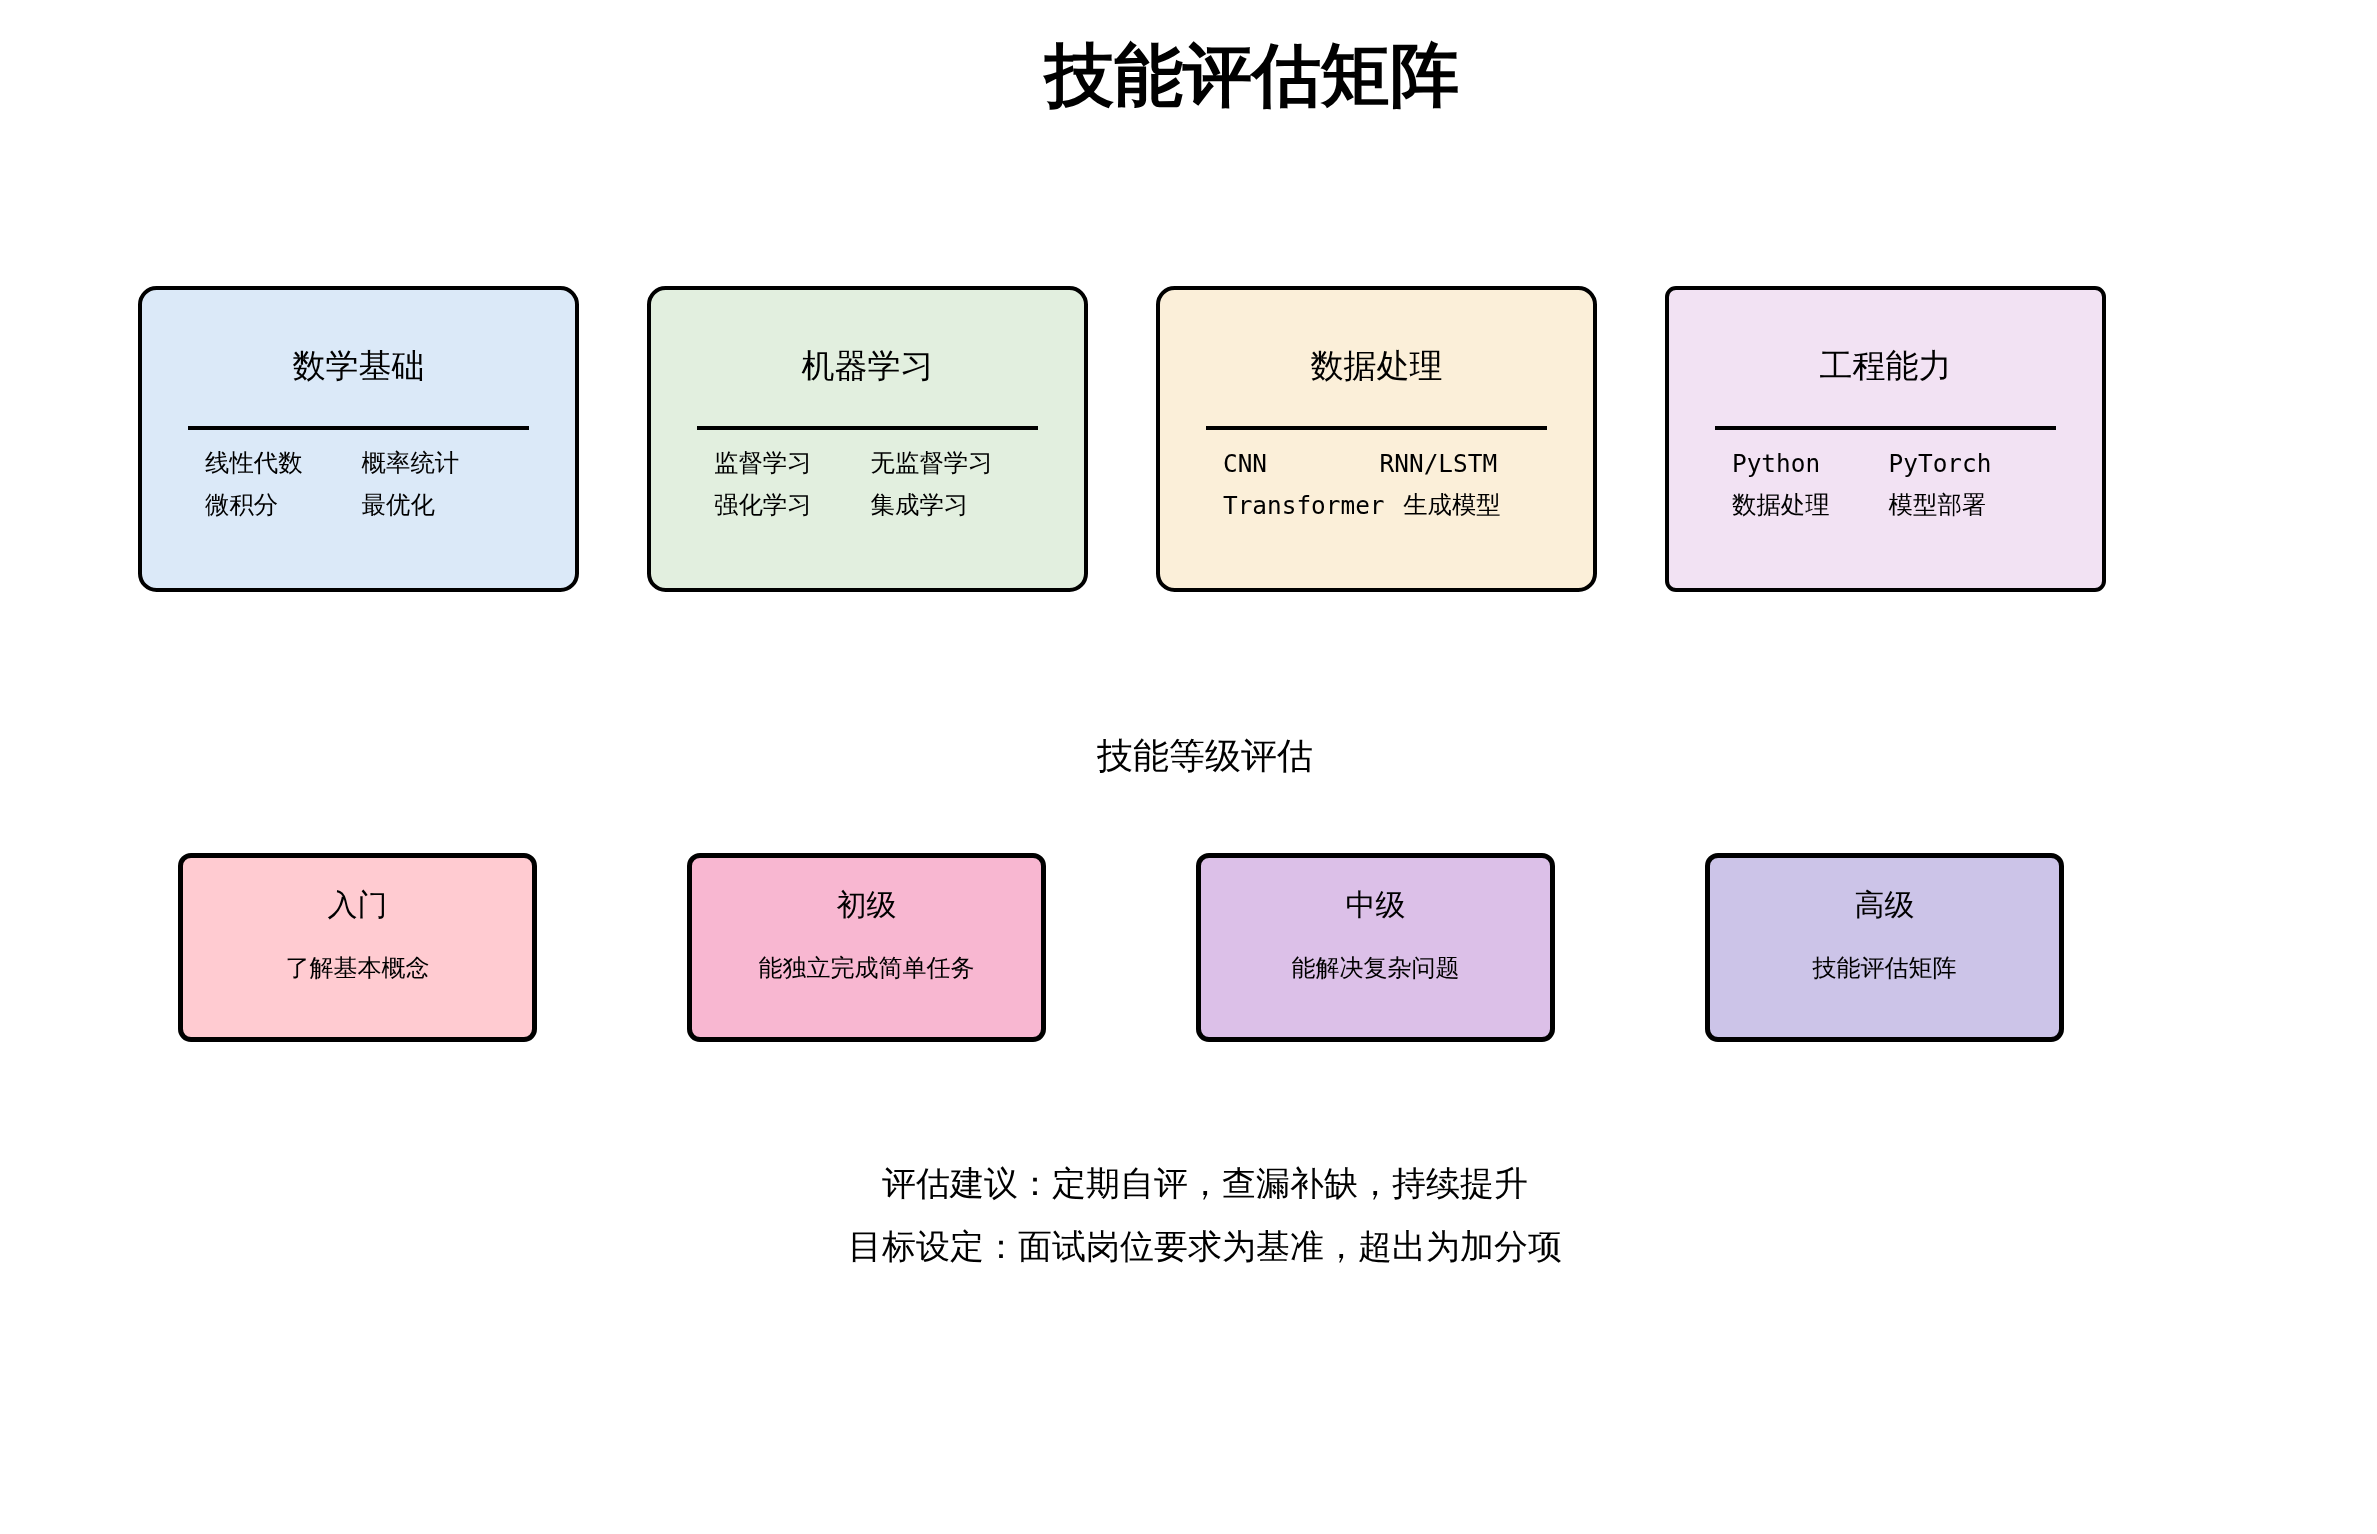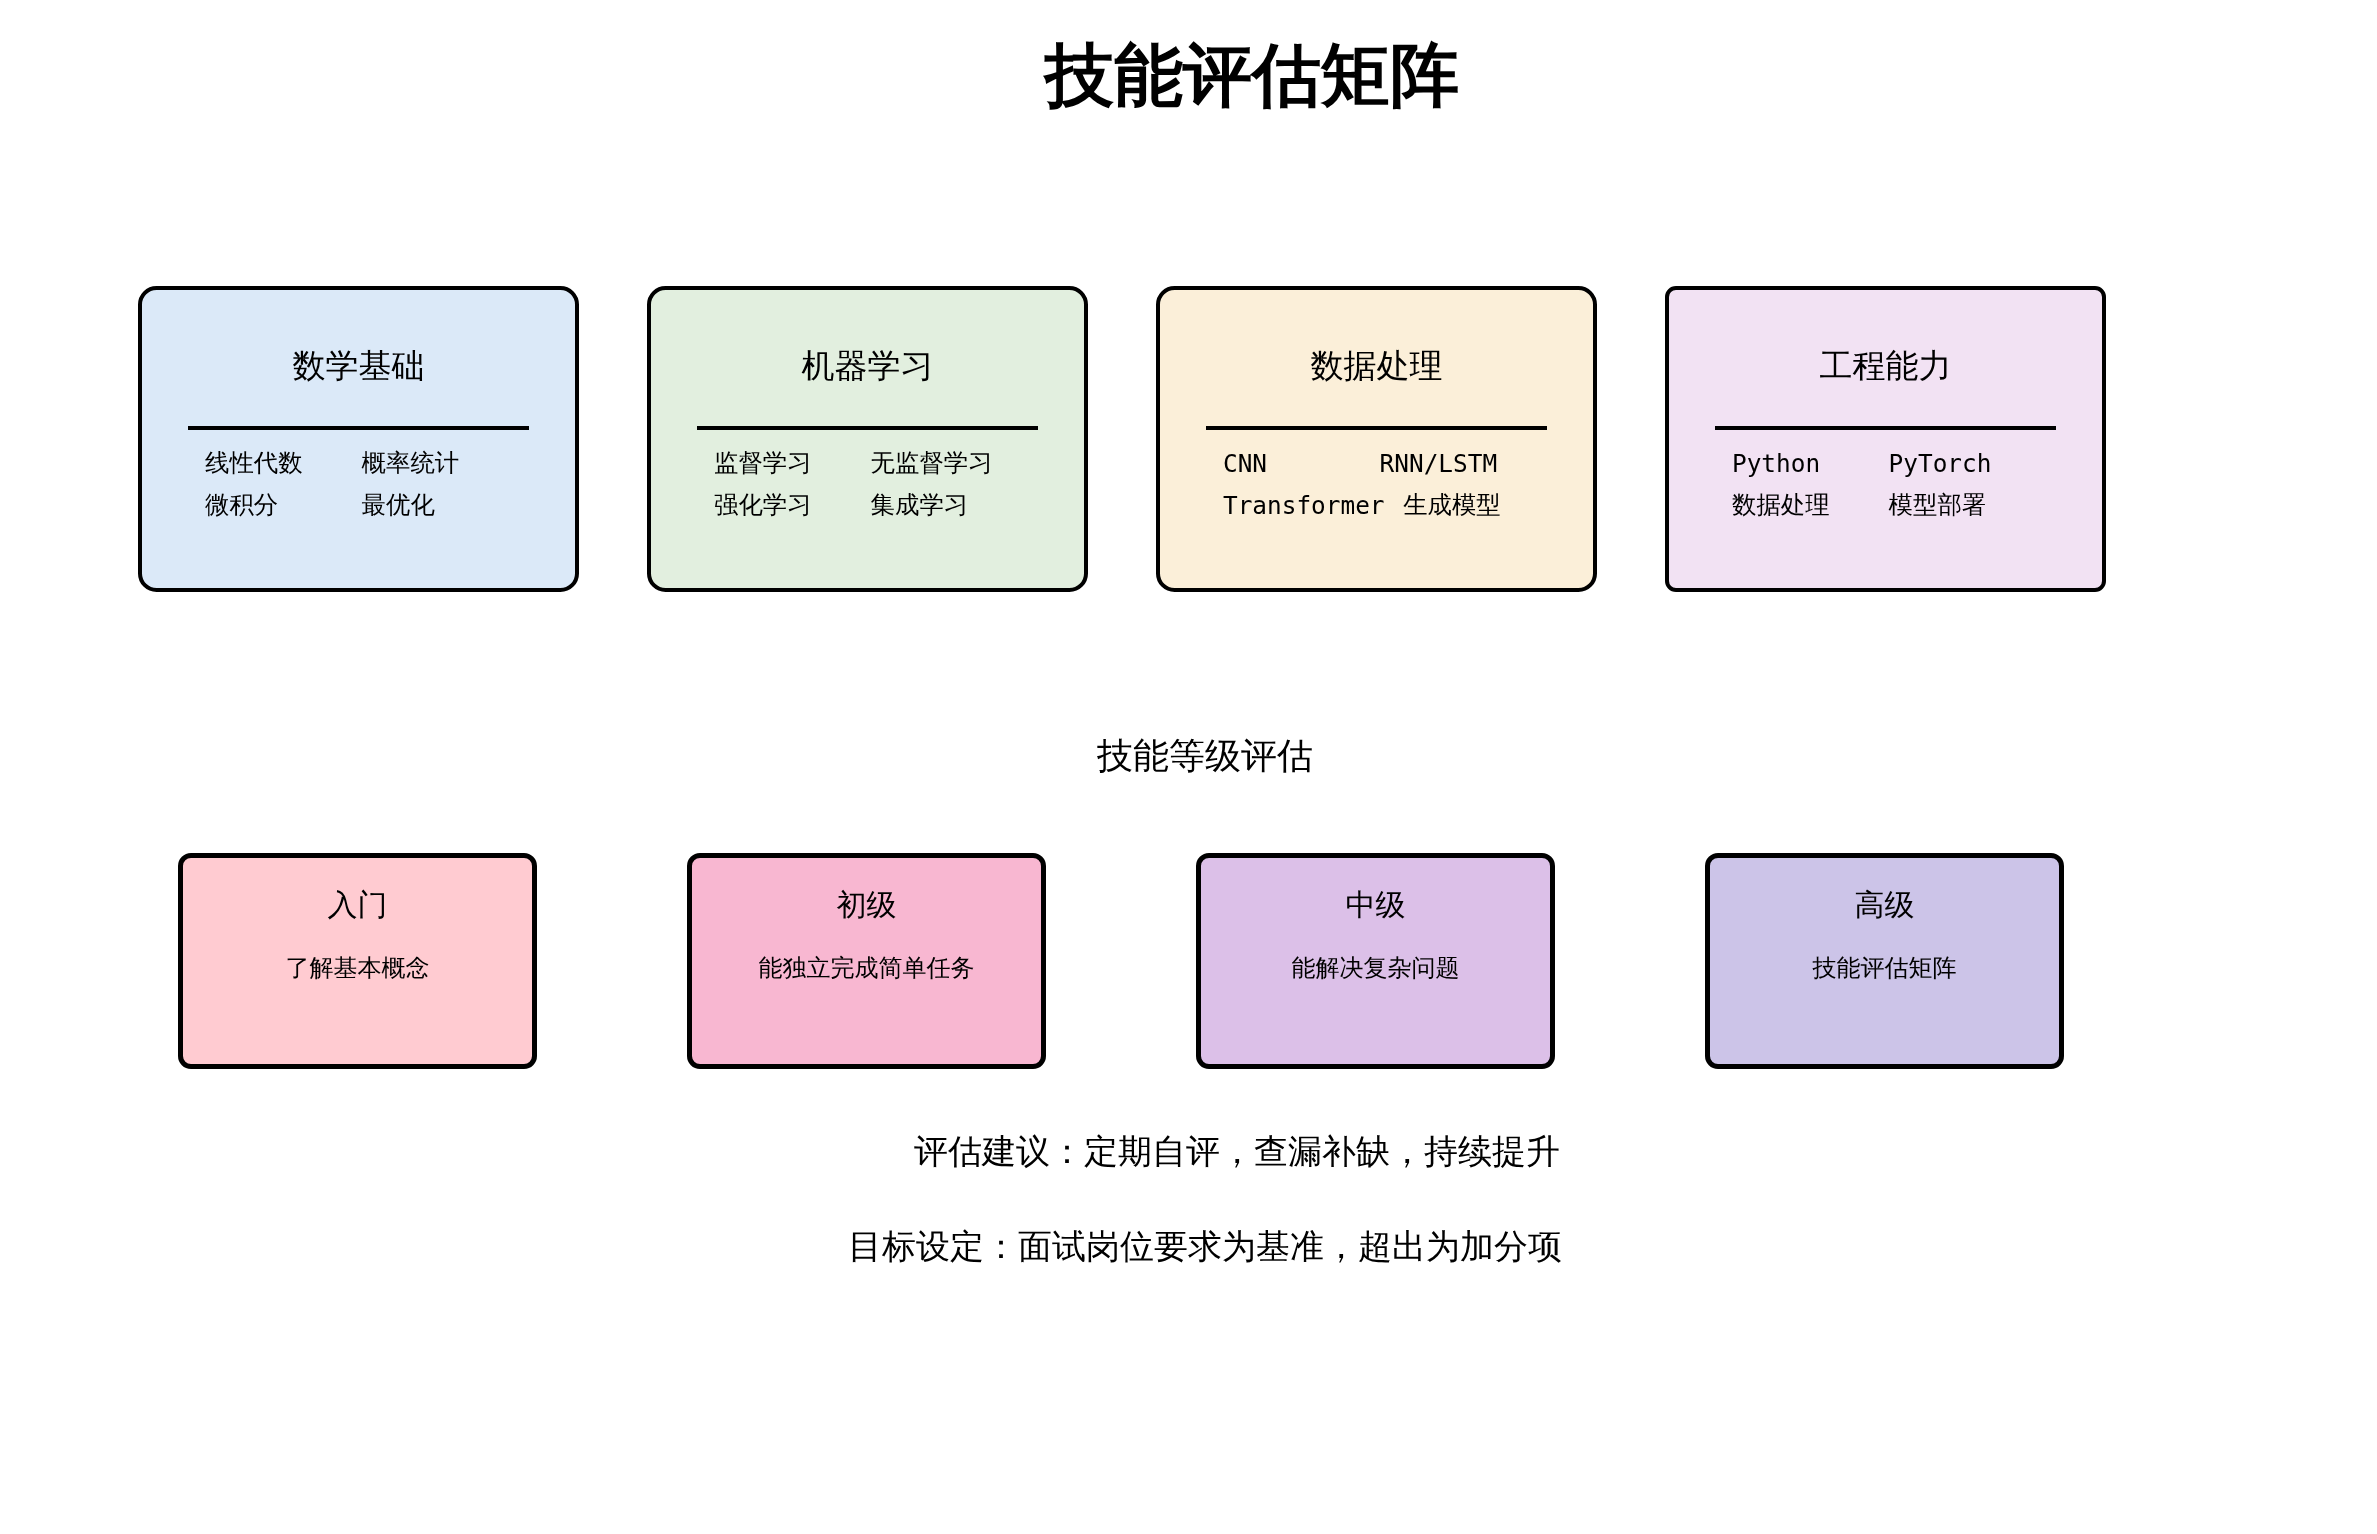--- a/index.html
+++ b/index.html
@@ -44,21 +44,21 @@
   }
   .note-line {
     position: absolute;
     left: 1205px;
     transform: translateX(-50%);
     font-size: 34px;
     line-height: 40px;
     white-space: nowrap;
     font-weight: 500;
   }
-  .note-1 { top: 1131px; margin-left: 32px; }
+  .note-1 { top: 1163px; }
   .note-2 { top: 1226px; }
 
   
   .skill-card {
     position: absolute;
     top: 286px;
     width: 441px;
     height: 306px;
     border: 4.3px solid #000000;
     border-radius: 18.6px;
@@ -103,21 +103,21 @@
   }
   .skill-card .item-cell.first {
     min-width: 138px;
   }
 
   
   .level-card {
     position: absolute;
     top: 853px;
     width: 359px;
-    height: 216px;
+    height: 189px;
     border: 5px solid #000000;
     border-radius: 13px;
     box-sizing: border-box;
   }
   .level-card.pos-0 { left: 178px; }
   .level-card.pos-1 { left: 687px; }
   .level-card.pos-2 { left: 1196px; }
   .level-card.pos-3 { left: 1705px; }
 
   .level-card .level-title {

